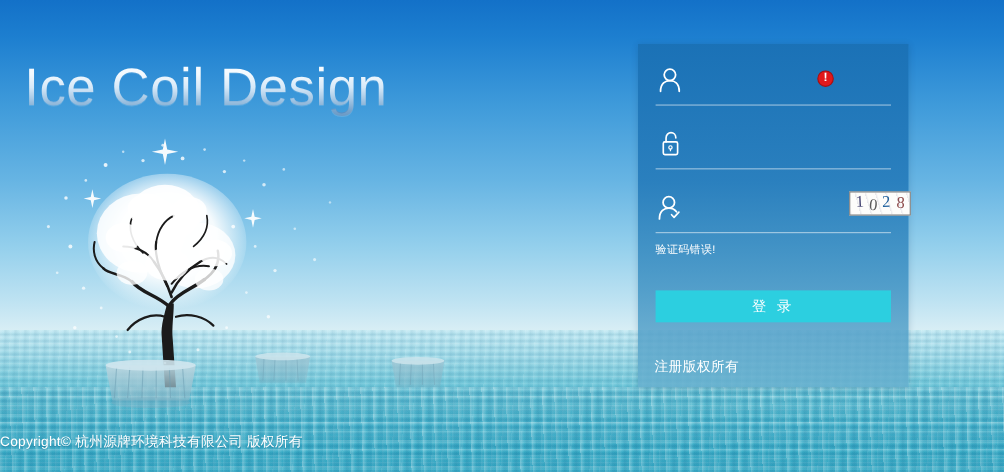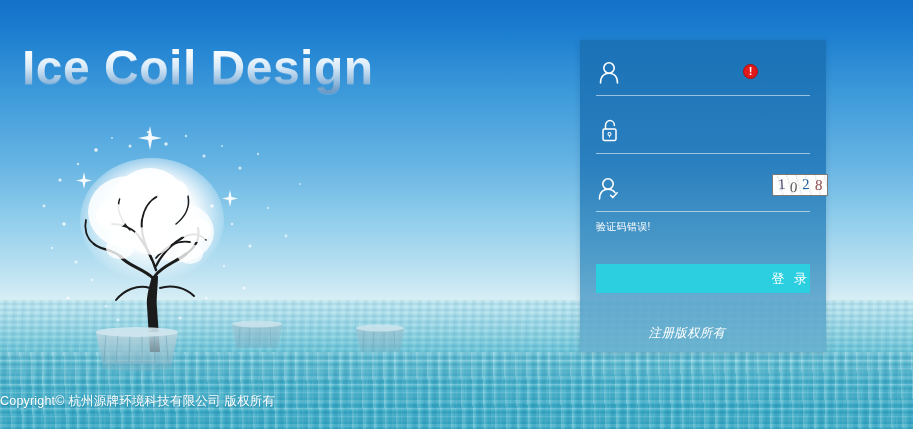--- a/index.html
+++ b/index.html
@@ -73,23 +73,23 @@
         rgba(255,255,255,0.20) 0px,
         rgba(255,255,255,0.00) 3px,
         rgba(25,110,150,0.16) 5px,
         rgba(255,255,255,0.00) 8px);
   }
 
   
   .brand-title {
     position: absolute;
     left: 22px;
-    top: 40px;
+    top: 52px;
     font-size: 48px;
-    font-weight: bold;
+    font-weight: normal;
     letter-spacing: 0.5px;
     background: linear-gradient(to bottom,
       #ffffff 0%,
       #f2f9fe 28%,
       #cfe5f7 50%,
       #8fb9dd 72%,
       #5f94c4 88%,
       #4d84b8 100%);
     -webkit-background-clip: text;
     background-clip: text;
@@ -236,32 +236,30 @@
     top: 224px;
     width: 214px;
     height: 29px;
     background: #2ccfe0;
     border: none;
     color: #ffffff;
     font-size: 13px;
     letter-spacing: 3px;
     cursor: pointer;
     font-family: "Liberation Sans", sans-serif;
-    text-align: right;
   }
 
   .panel-links {
     position: absolute;
-    left: 0;
+    left: 15px;
     top: 285px;
     width: 214px;
     display: flex;
-    justify-content: center;
+    justify-content: flex-start;
     align-items: center;
-    font-style: italic;
   }
   .panel-link {
     color: #ffffff;
     font-size: 12.5px;
     text-decoration: none;
     cursor: pointer;
     letter-spacing: 0.3px;
   }
 
   

